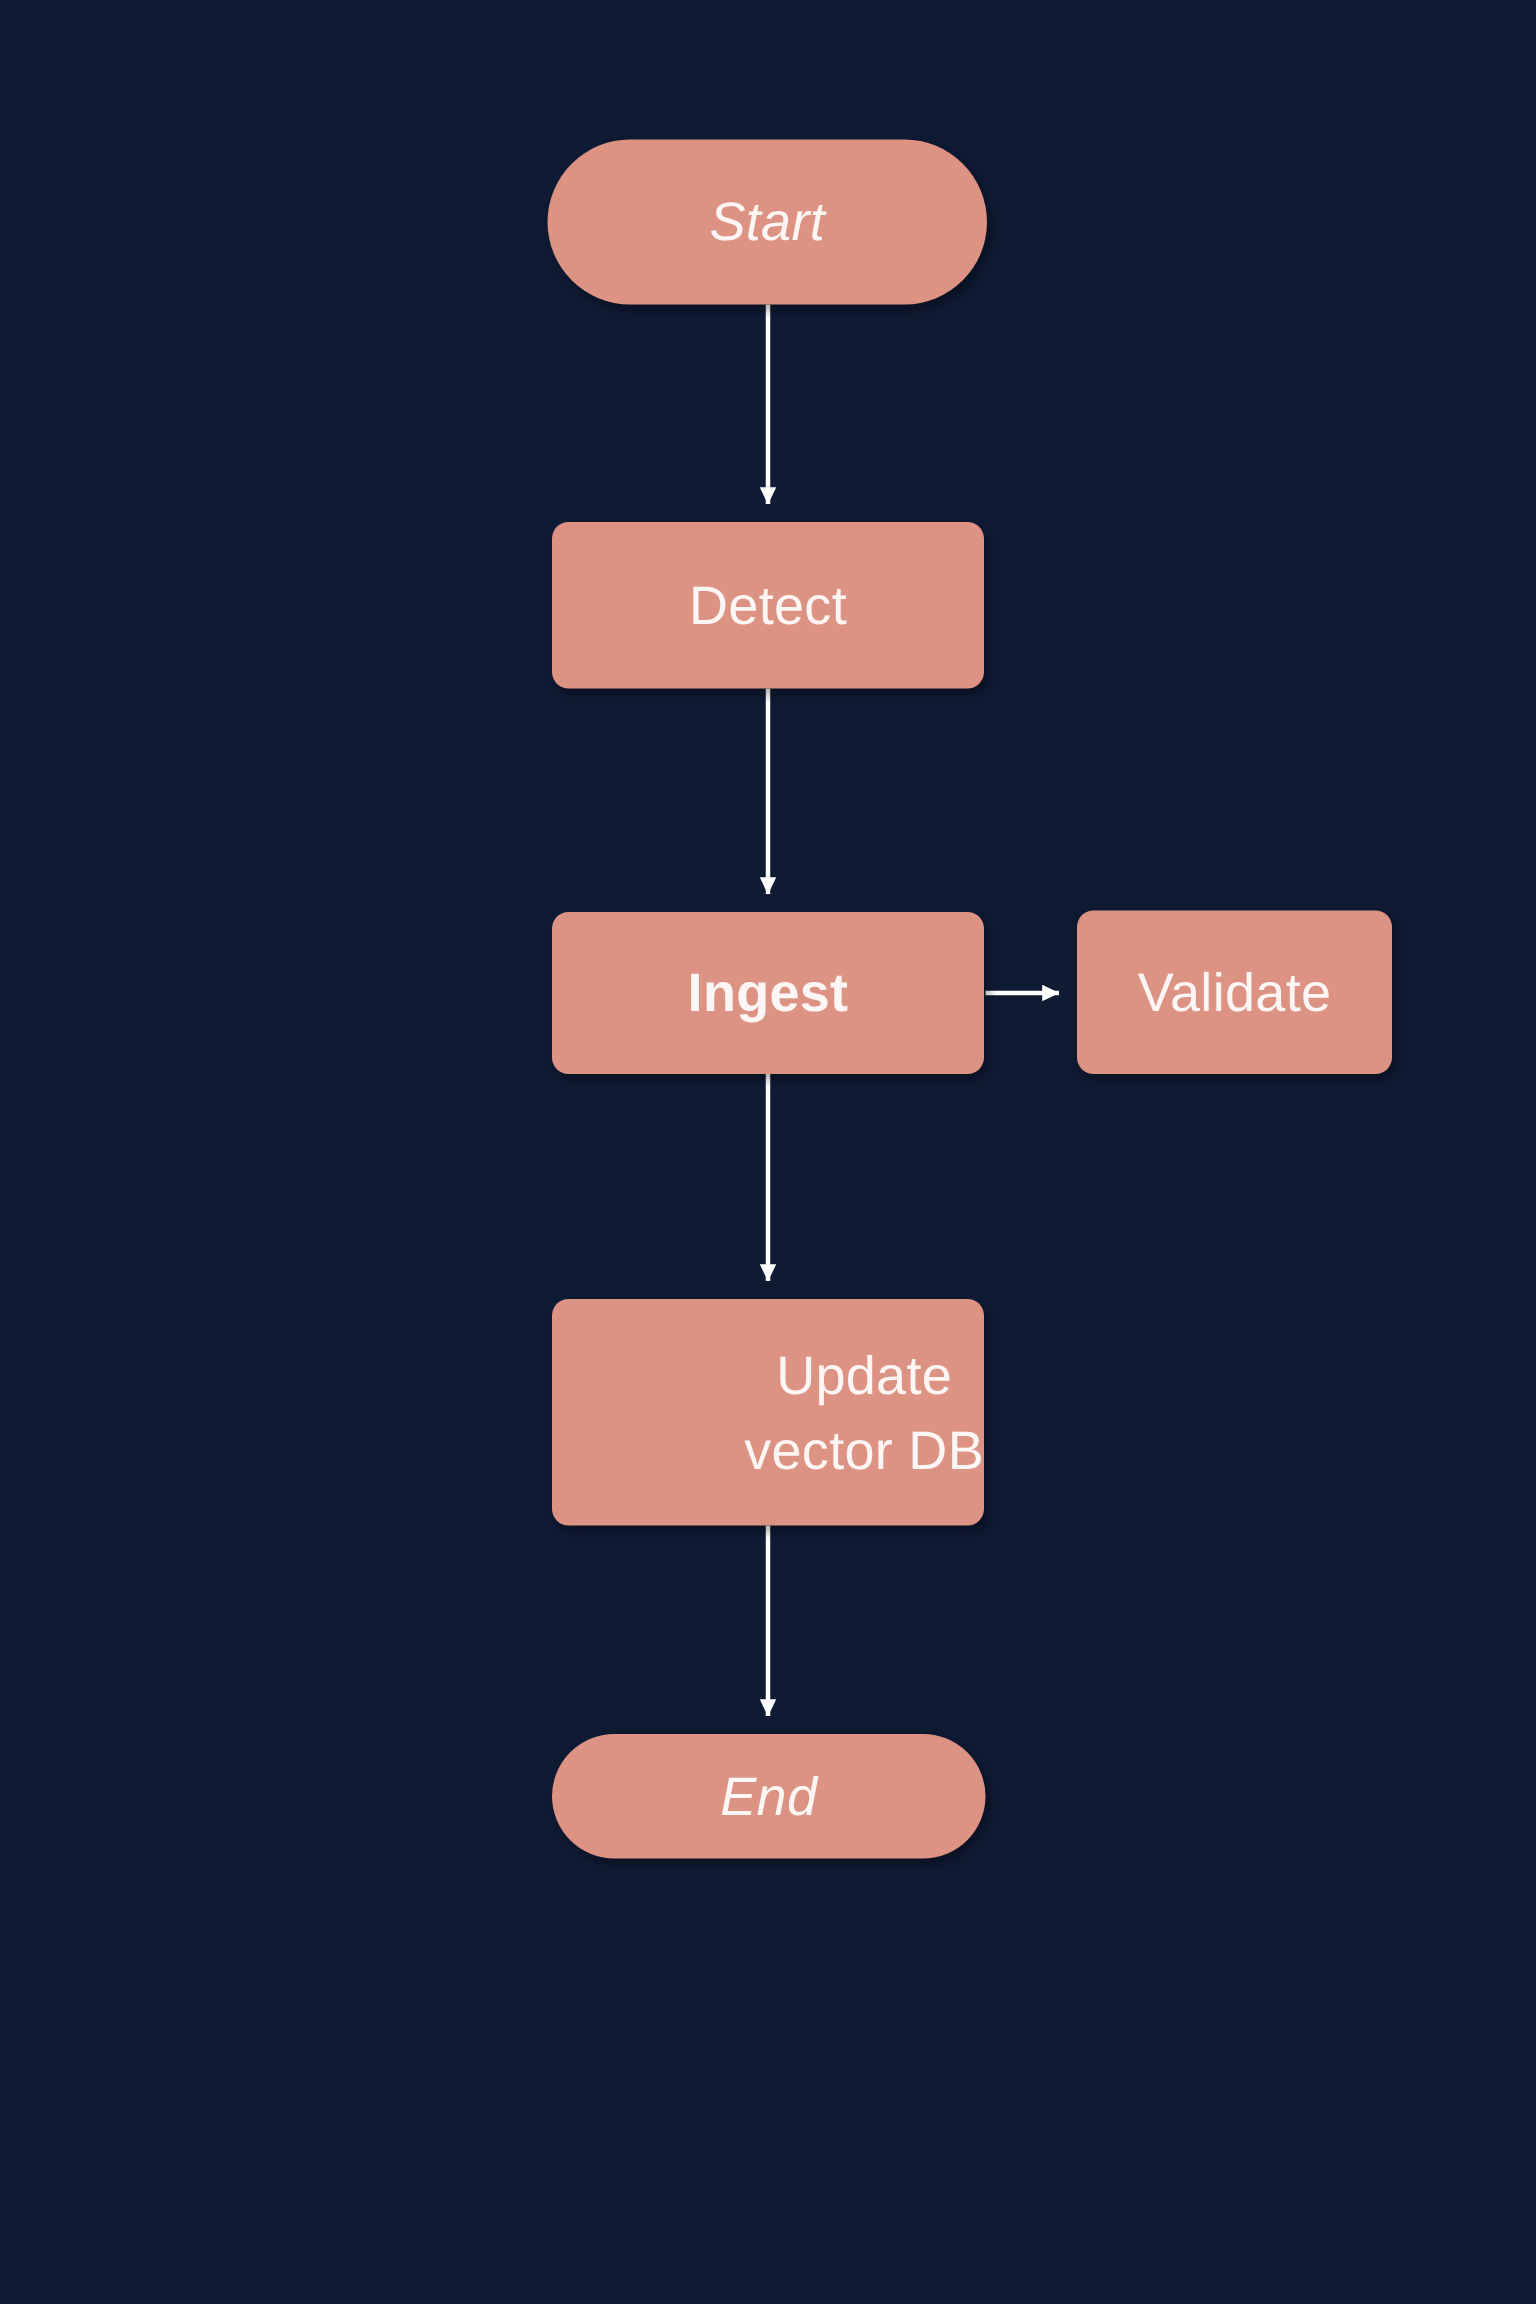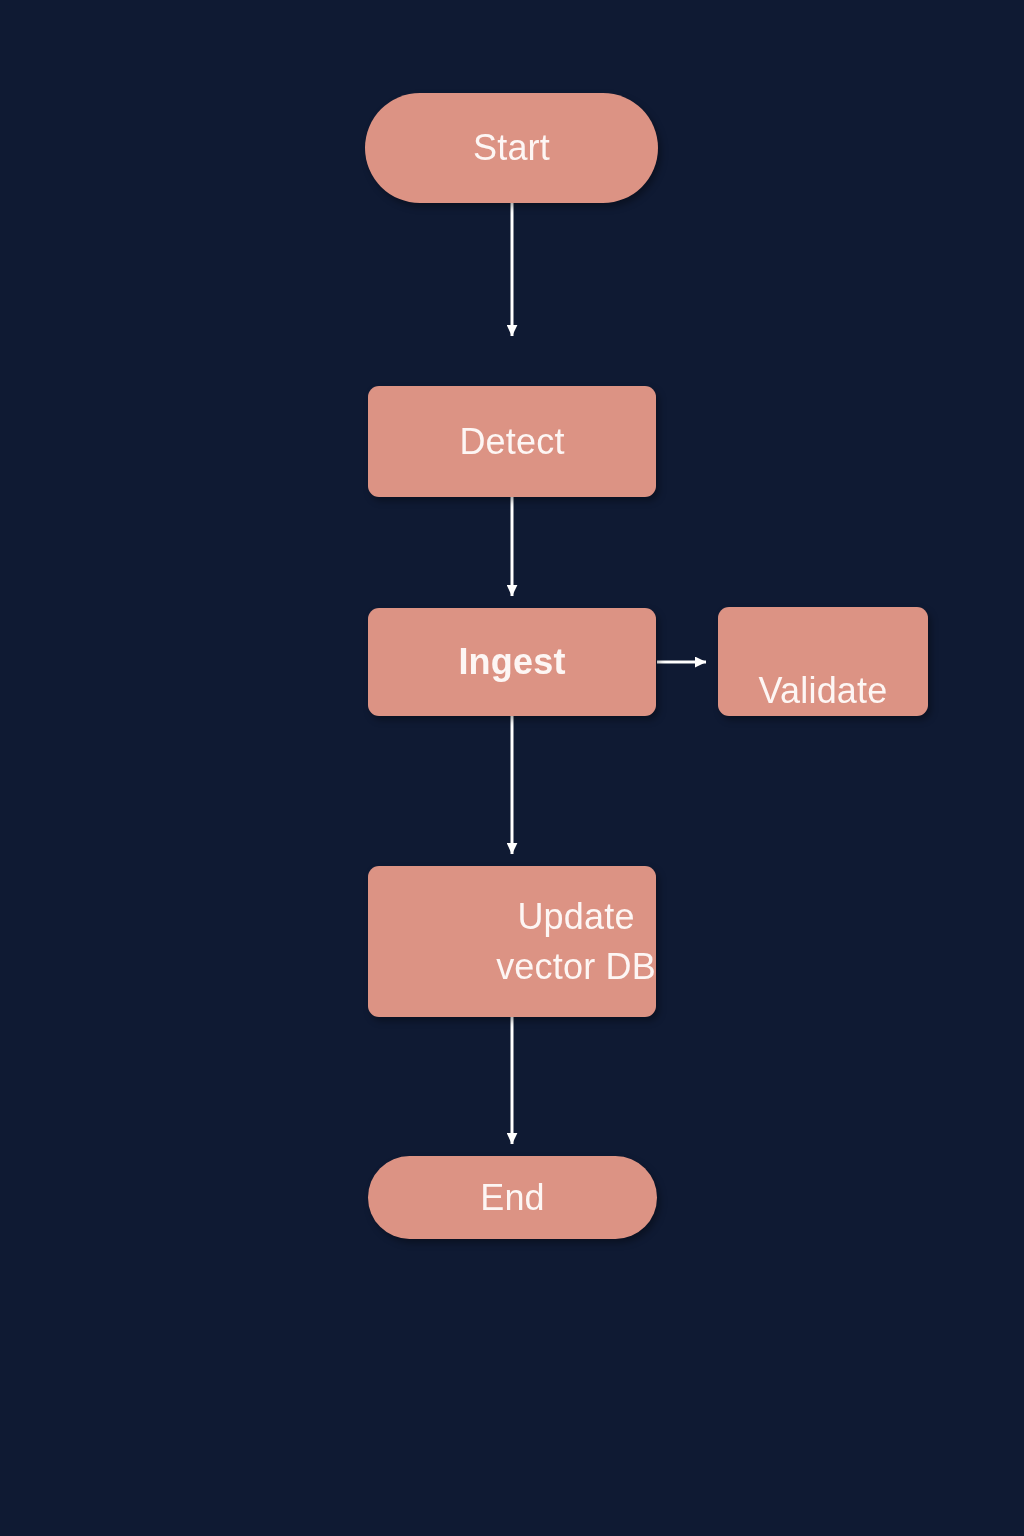--- a/index.html
+++ b/index.html
@@ -38,21 +38,21 @@
     color: #fdf6f4;
     font-size: 36px;
     line-height: 50px;
     letter-spacing: 0.2px;
     box-shadow: 3px 4px 7px rgba(0, 0, 0, 0.35);
   }
   .node-label {
     display: block;
     white-space: pre-line;
   }
-  .shape-stadium { border-radius: 999px; }
+  .shape-stadium { border-radius: 999px; font-style: italic; }
   .shape-rect    { border-radius: 11px; }
 </style>
 </head>
 <body>
 
 <div id="canvas">
 
   <svg class="edges" viewBox="0 0 1024 1536" width="1024" height="1536" aria-hidden="true">
     <defs>
       <marker id="arrowhead" markerWidth="12" markerHeight="11" refX="11.2" refY="5.5" orient="auto" markerUnits="userSpaceOnUse">
@@ -78,29 +78,29 @@
 
     <g>
       <line x1="512" y1="1017" x2="512" y2="1144" stroke="#ffffff" stroke-width="3" marker-end="url(#arrowhead)"></line>
     </g>
   </svg>
 
   <div class="node shape-stadium" style="left:365px; top:93px; width:293px; height:110px;">
     <span class="node-label">Start</span>
   </div>
 
-  <div class="node shape-rect" style="left:368px; top:348px; width:288px; height:111px;margin-top:38px;">
+  <div class="node shape-rect" style="left:368px; top:348px; width:288px; height:111px;">
     <span class="node-label">Detect</span>
   </div>
 
   <div class="node shape-rect" style="left:368px; top:608px; width:288px; height:108px;font-weight:bold;">
     <span class="node-label">Ingest</span>
   </div>
 
-  <div class="node shape-rect" style="left:718px; top:607px; width:210px; height:109px;align-items:flex-end;">
+  <div class="node shape-rect" style="left:718px; top:607px; width:210px; height:109px;">
     <span class="node-label">Validate</span>
   </div>
 
   <div class="node shape-rect" style="left:368px; top:866px; width:288px; height:151px;justify-content:flex-end;">
     <span class="node-label">Update
 vector DB</span>
   </div>
 
   <div class="node shape-stadium" style="left:368px; top:1156px; width:289px; height:83px;">
     <span class="node-label">End</span>

